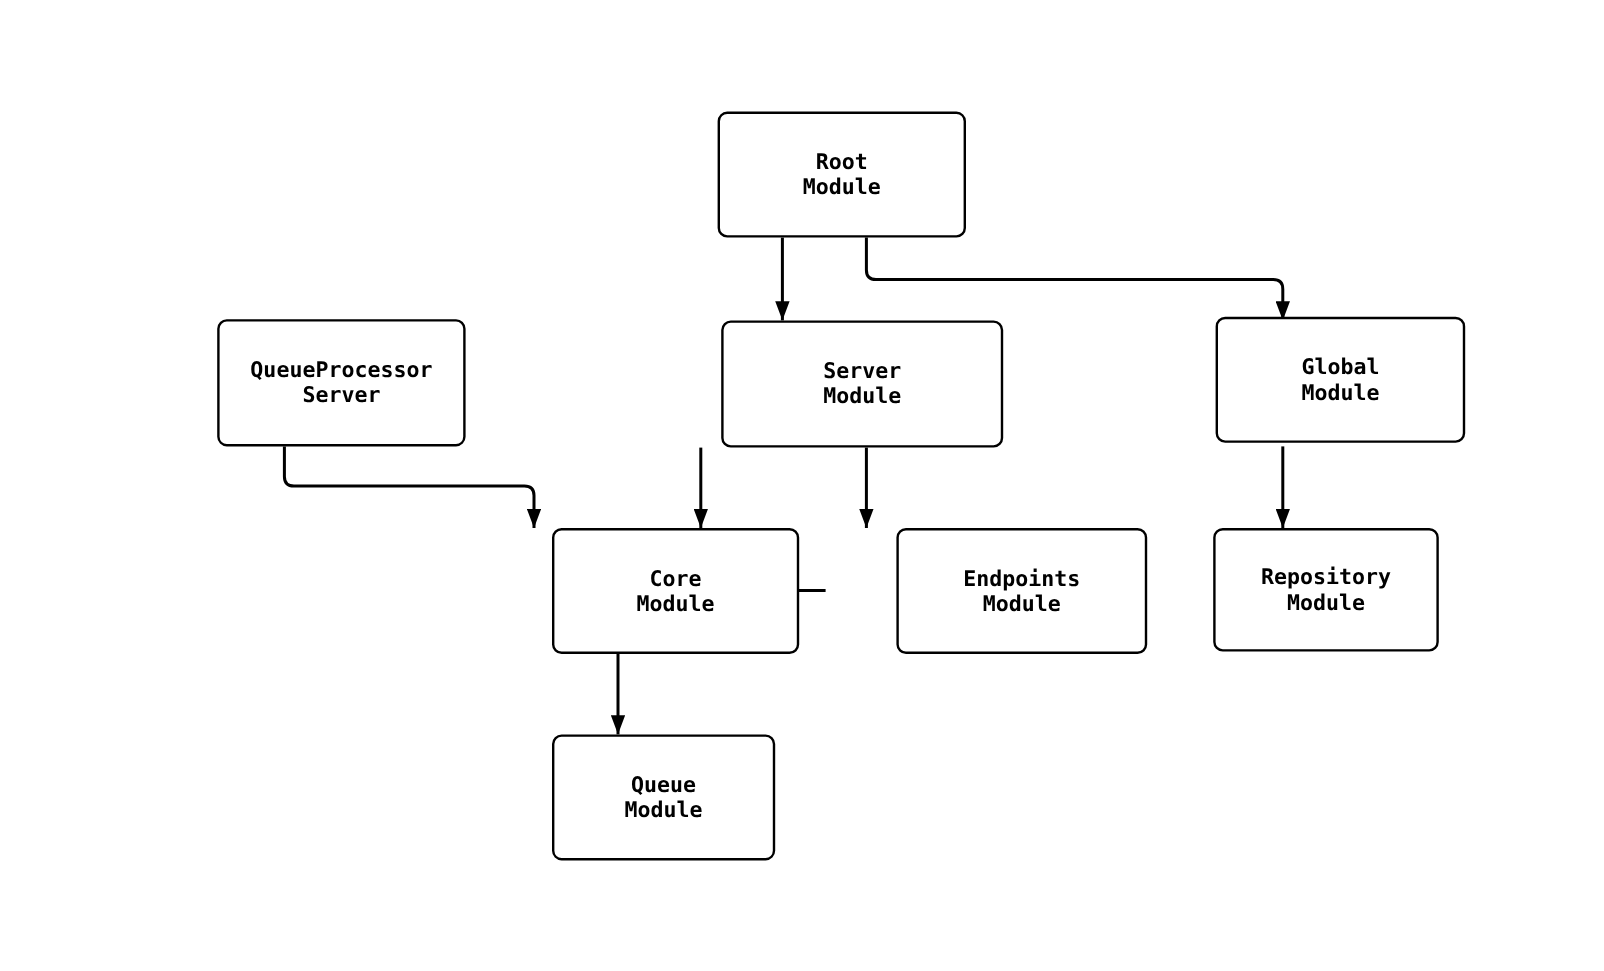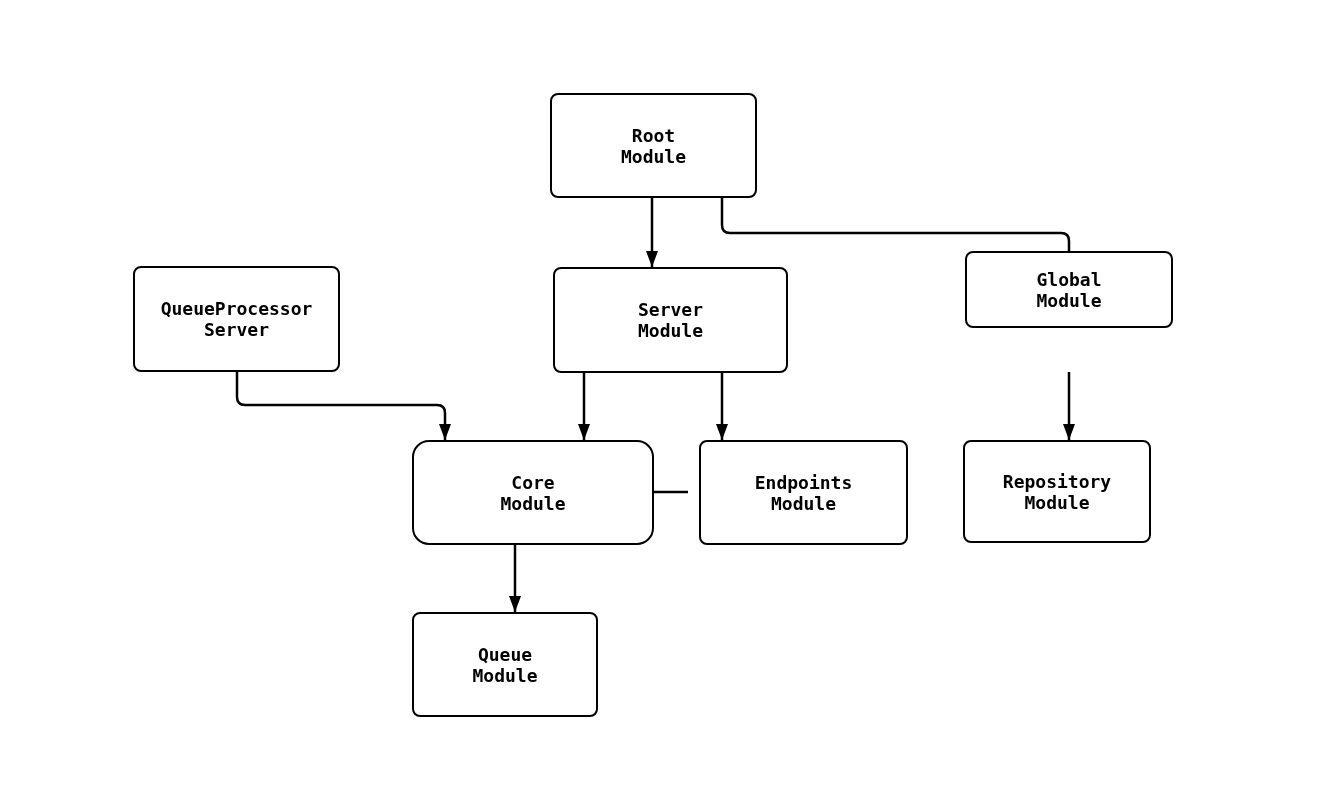--- a/index.html
+++ b/index.html
@@ -29,20 +29,21 @@
   }
   .node {
     position: absolute;
     box-sizing: border-box;
     background: var(--node-fill, #ffffff);
     border: 2.5px solid var(--stroke, #000000);
     border-radius: 8px;
     display: flex;
     align-items: center;
     justify-content: center;
+    margin-left: 48px;
   }
   .node .label {
     white-space: pre-line;
     text-align: center;
     font-size: 18px;
     line-height: 21px;
     font-weight: 700;
     color: var(--stroke, #000000);
   }
 </style>
@@ -83,26 +84,26 @@
   <div class="node" style="left:133px; top:266px; width:207px; height:106px;">
     <div class="label">QueueProcessor
 Server</div>
   </div>
 
   <div class="node" style="left:553px; top:267px; width:235px; height:106px;">
     <div class="label">Server
 Module</div>
   </div>
 
-  <div class="node" style="left:965px; top:251px; width:208px; height:77px;">
+  <div class="node" style="left:965px; top:264px; width:208px; height:105px;">
     <div class="label">Global
 Module</div>
   </div>
 
-  <div class="node" style="left:412px; top:440px; width:242px; height:105px;border-radius:17px;">
+  <div class="node" style="left:412px; top:440px; width:206px; height:105px;">
     <div class="label">Core
 Module</div>
   </div>
 
   <div class="node" style="left:699px; top:440px; width:209px; height:105px;">
     <div class="label">Endpoints
 Module</div>
   </div>
 
   <div class="node" style="left:963px; top:440px; width:188px; height:103px;">

